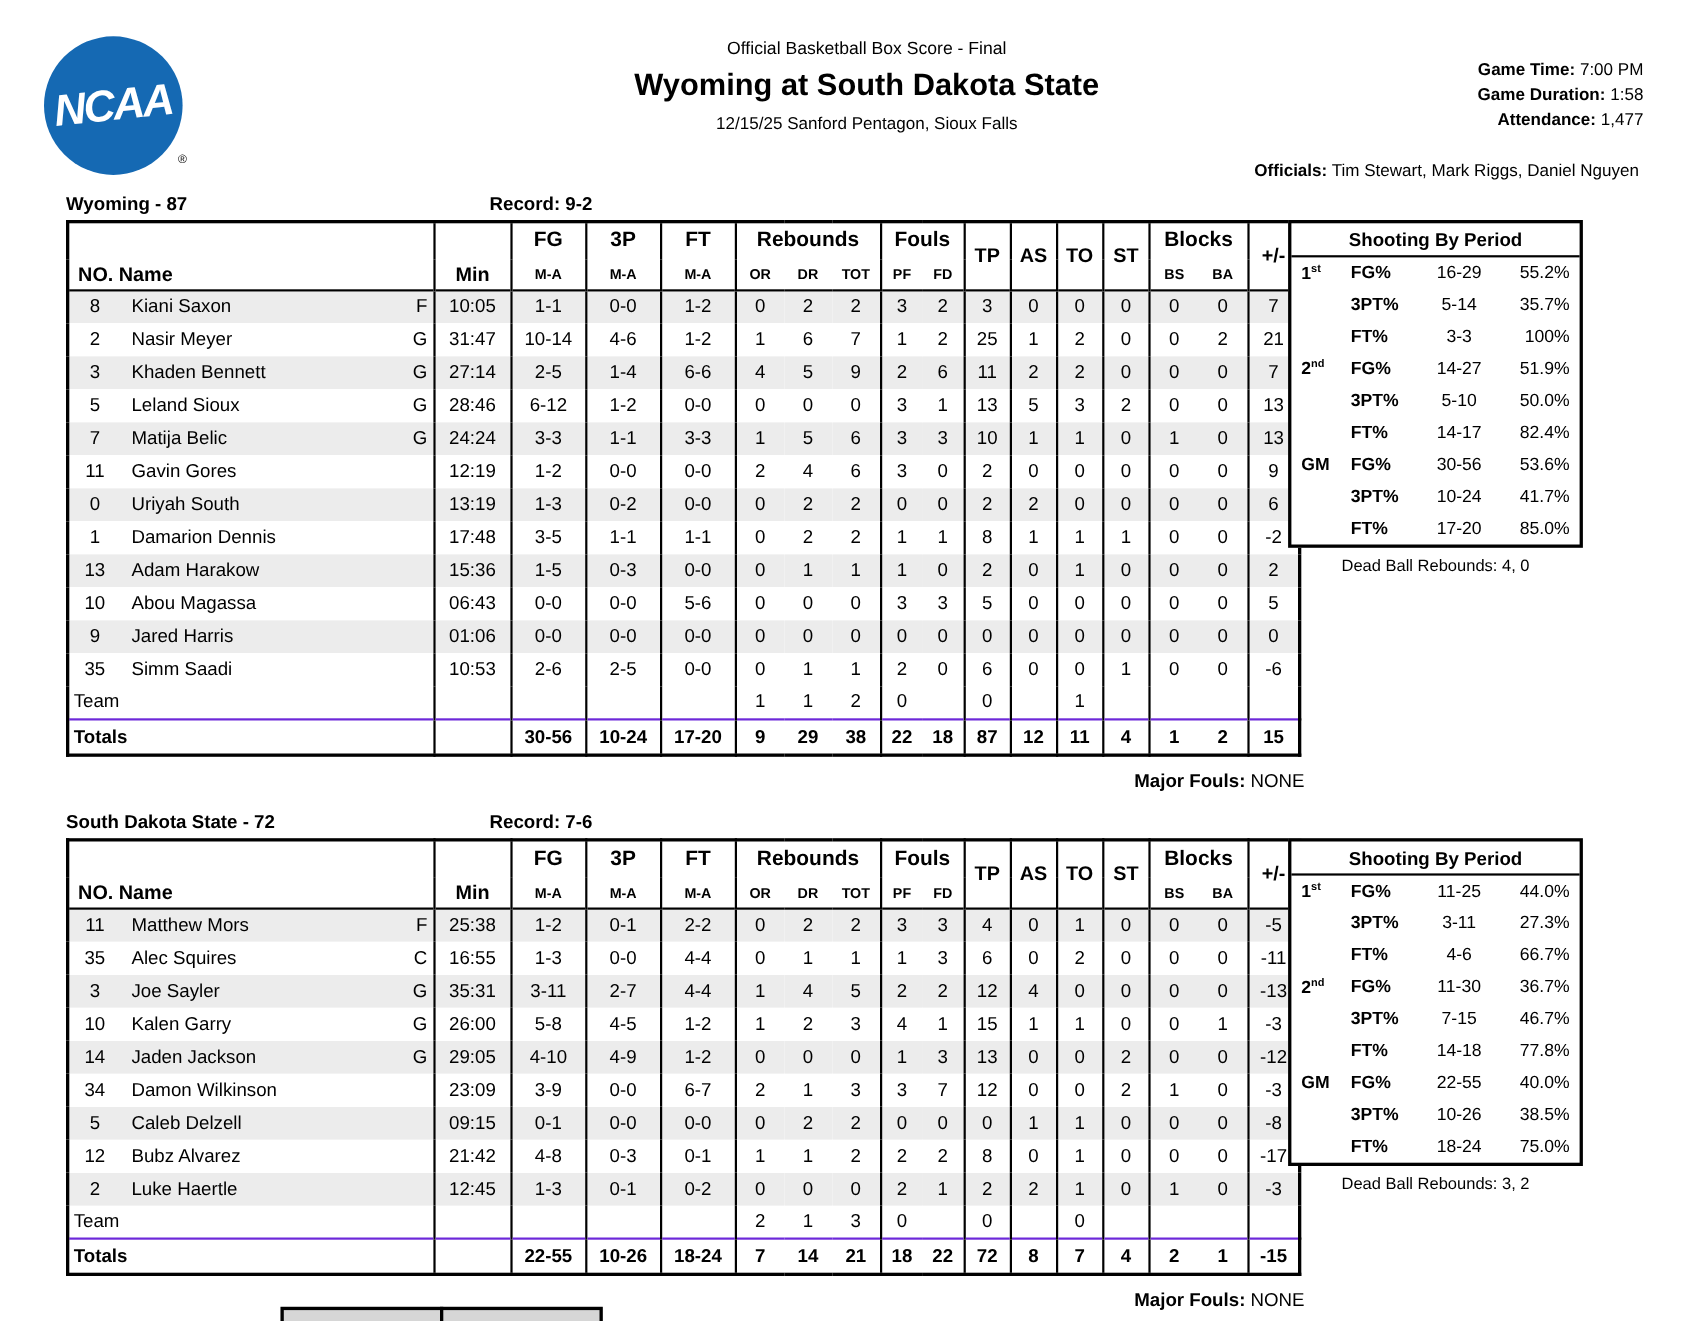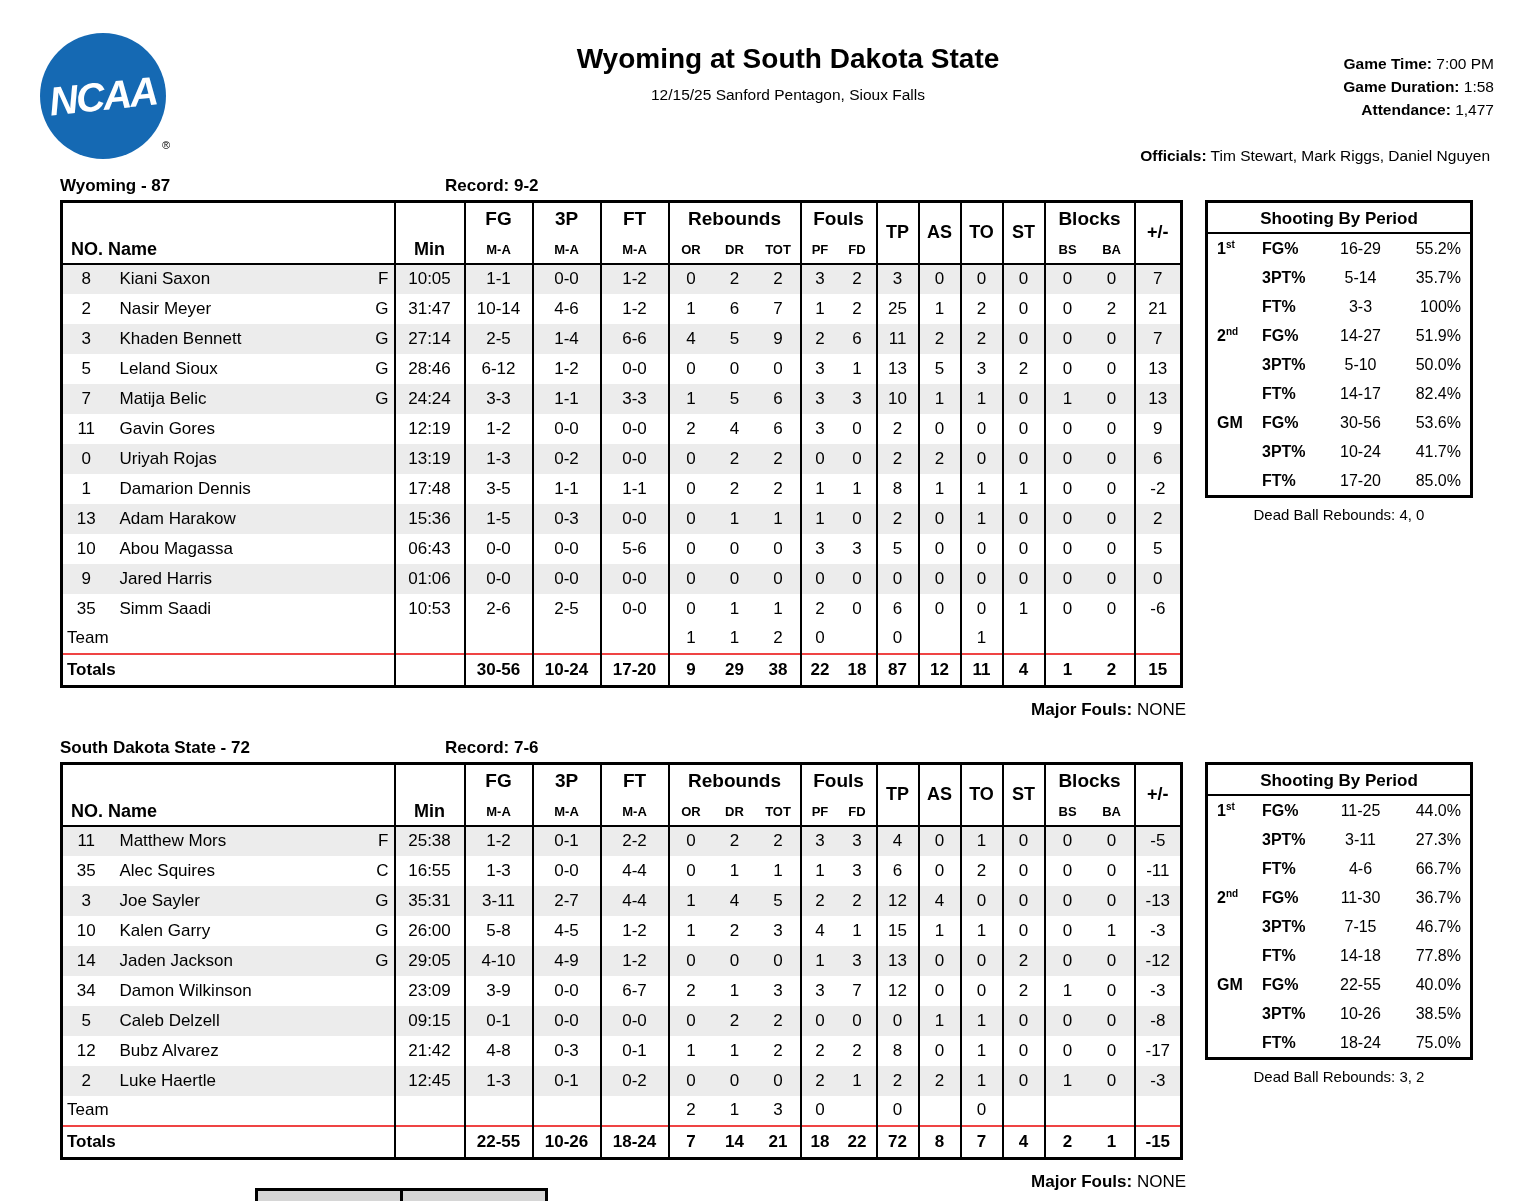--- a/index.html
+++ b/index.html
@@ -45,25 +45,25 @@
   .h1 th { height:34px; font-size:19px; vertical-align:middle; }
   .h2 th { height:28px; font-size:13px; vertical-align:middle; }
   th.name-h { text-align:left; vertical-align:bottom; font-size:18px; padding-left:8px; padding-bottom:3px; }
   th.min-h  { vertical-align:bottom; font-size:18px; padding-bottom:3px; }
   th.mid    { font-size:18px; vertical-align:middle; }
   tbody tr:nth-child(odd) { background:#ececec; }
   tbody tr:first-child td { border-top:2px solid #000; }
   td.c-name { text-align:left; padding-left:10px; }
   .ppos { float:right; padding-right:5px; }
   td.c-label { text-align:left; padding-left:4px; }
-  tr.totals-row td { border-top:2px solid #ef4444; font-weight:bold; height:33px; }
+  tr.totals-row td { border-top:2px solid #6d28d9; font-weight:bold; height:33px; }
   .major-fouls { width:1126px; text-align:right; font-size:17px; margin-top:12px; }
 
   
-  .shoot-wrap { position:absolute; left:1205px; width:268px; }
+  .shoot-wrap { position:absolute; left:1171px; width:268px; }
   #shoot1 { top:200px; }
   #shoot2 { top:762px; }
   .shoot-box { border:3px solid #000; background:#fff; }
   .shoot-title { font-weight:bold; font-size:17px; text-align:center; height:31px; line-height:31px; border-bottom:2px solid #000; }
   .shoot-row { display:flex; height:29px; align-items:center; padding:0 9px; font-size:16px; }
   .sp-period { width:45px; font-weight:bold; font-size:16px; }
   .sp-period sup { font-size:10px; }
   .sp-stat { width:60px; font-weight:bold; text-align:left; }
   .sp-ma   { flex:1; text-align:center; }
   .sp-pct  { width:62px; text-align:right; }
@@ -76,20 +76,21 @@
 </style>
 </head>
 <body>
 
 <div class="logo">
   <span class="logo-text">NCAA</span>
   <span class="logo-reg">®</span>
 </div>
 
 <div class="center-head">
+  <div class="ch-sub">Official Basketball Box Score - Final</div>
   <div class="ch-title">Wyoming at South Dakota State</div>
   <div class="ch-venue">12/15/25 Sanford Pentagon, Sioux Falls</div>
 </div>
 
 <div class="right-head">
   <div><span class="blabel">Game Time:</span><span> 7:00 PM</span></div>
   <div><span class="blabel">Game Duration:</span><span> 1:58</span></div>
   <div><span class="blabel">Attendance:</span><span> 1,477</span></div>
 </div>
 
@@ -294,21 +295,21 @@
     <td class="bl">0</td>
     <td class="bl">0</td>
     <td>0</td>
     <td class="bl">9</td>
   </tr>
 
   <tr class="player-row">
     <td class="c-no">0</td>
     <td class="c-name">
       <span class="ppos"></span>
-      <span class="pname">Uriyah Rojas</span>
+      <span class="pname">Uriyah South</span>
     </td>
     <td class="bl">13:19</td>
     <td class="bl">1-3</td>
     <td class="bl">0-2</td>
     <td class="bl">0-0</td>
     <td class="bl">0</td>
     <td>2</td>
     <td>2</td>
     <td class="bl">0</td>
     <td>0</td>

